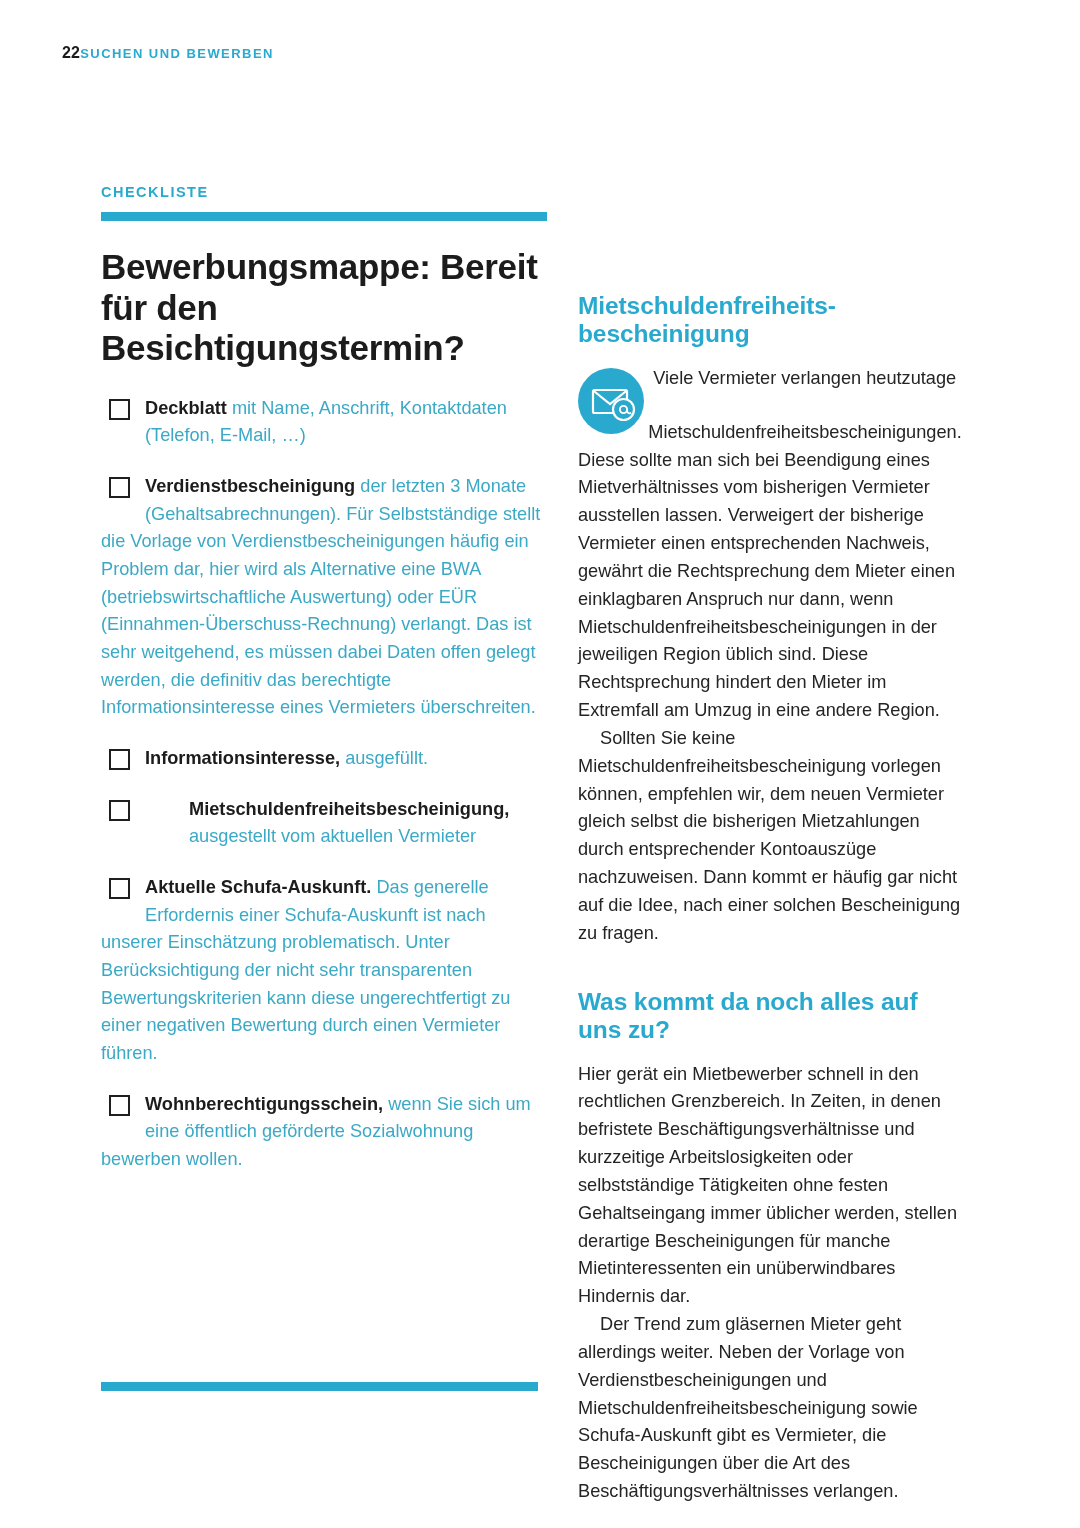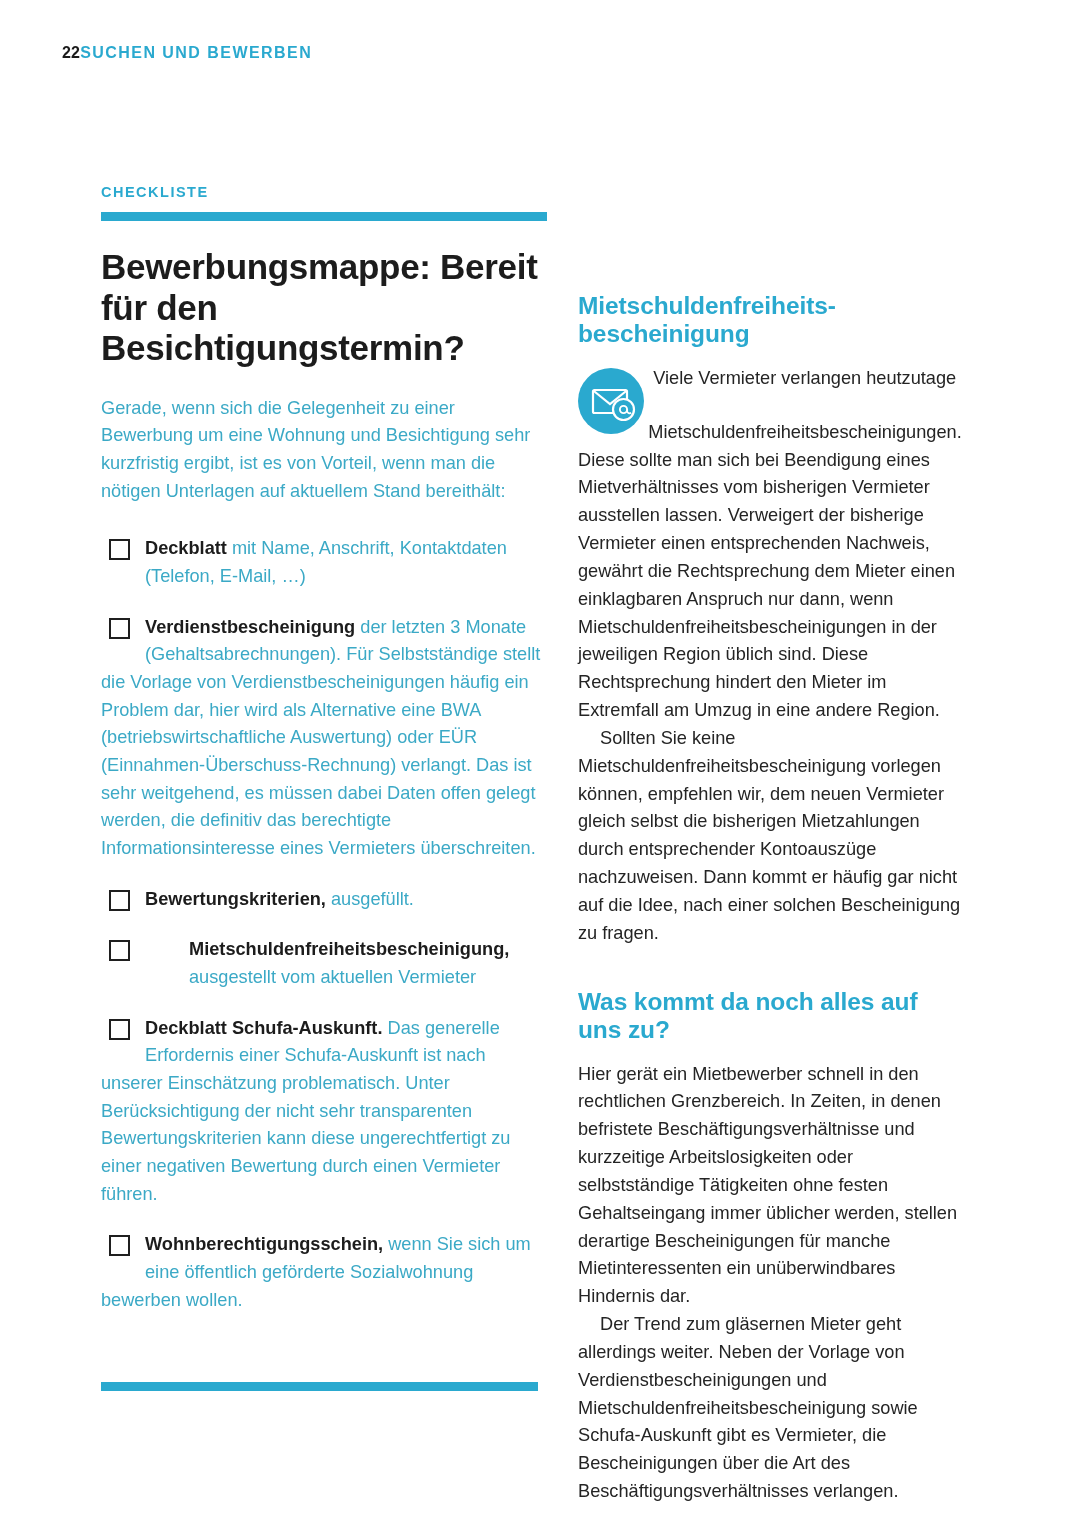--- a/index.html
+++ b/index.html
@@ -29,21 +29,21 @@
     display: flex;
     align-items: baseline;
   }
   .folio {
     font-size: 16px;
     font-weight: bold;
     color: #1b1b1b;
     letter-spacing: 0.2px;
   }
   .runhead-title {
-    font-size: 16px;
+    font-size: 13px;
     font-weight: bold;
     color: #2aa9cf;
     letter-spacing: 1.45px;
   }
 
   
   .columns {
     position: absolute;
     left: 0;
     top: 0;
@@ -194,52 +194,51 @@
 
   <div class="columns">
 
     <div class="col-left">
 
       <div class="kicker">CHECKLISTE</div>
       <div class="rule-top"></div>
 
       <h1 class="headline">Bewerbungsmappe: Bereit für den Besichtigungstermin?</h1>
 
-      <p class="intro">Gerade, wenn sich die Gelegenheit zu einer Bewerbung um eine Wohnung und Besichtigung sehr kurzfristig ergibt, ist es von Vorteil, wenn man die nötigen Unterlagen auf aktuellem Stand bereithält:</p>
 
       <ul class="checklist">
 
         <li class="check-item">
           <span class="indent-shape"></span>
           <span class="checkbox"></span>
           <span class="check-text"><span class="lead">Deckblatt</span><span> mit Name, Anschrift, Kontaktdaten (Telefon, E-Mail, …)</span></span>
         </li>
 
         <li class="check-item">
           <span class="indent-shape"></span>
           <span class="checkbox"></span>
           <span class="check-text"><span class="lead">Verdienstbescheinigung</span><span> der letzten 3 Monate (Gehaltsabrechnungen). Für Selbstständige stellt die Vorlage von Verdienstbescheinigungen häufig ein Problem dar, hier wird als Alternative eine BWA (betriebswirtschaftliche Auswertung) oder EÜR (Einnahmen-Überschuss-Rechnung) verlangt. Das ist sehr weitgehend, es müssen dabei Daten offen gelegt werden, die definitiv das berechtigte Informationsinteresse eines Vermieters überschreiten.</span></span>
         </li>
 
         <li class="check-item">
           <span class="indent-shape"></span>
           <span class="checkbox"></span>
-          <span class="check-text"><span class="lead">Bewertungskriterien,</span><span> ausgefüllt.</span></span>
+          <span class="check-text"><span class="lead">Informationsinteresse,</span><span> ausgefüllt.</span></span>
         </li>
 
         <li class="check-item">
           <span class="indent-shape"></span>
           <span class="checkbox"></span>
           <span class="check-text"><span class="lead">Mietschuldenfreiheitsbescheinigung,</span><span> ausgestellt vom aktuellen Vermieter</span></span>
         </li>
 
         <li class="check-item">
           <span class="indent-shape"></span>
           <span class="checkbox"></span>
-          <span class="check-text"><span class="lead">Deckblatt Schufa-Auskunft.</span><span> Das generelle Erfordernis einer Schufa-Auskunft ist nach unserer Einschätzung problematisch. Unter Berücksichtigung der nicht sehr transparenten Bewertungskriterien kann diese ungerechtfertigt zu einer negativen Bewertung durch einen Vermieter führen.</span></span>
+          <span class="check-text"><span class="lead">Aktuelle Schufa-Auskunft.</span><span> Das generelle Erfordernis einer Schufa-Auskunft ist nach unserer Einschätzung problematisch. Unter Berücksichtigung der nicht sehr transparenten Bewertungskriterien kann diese ungerechtfertigt zu einer negativen Bewertung durch einen Vermieter führen.</span></span>
         </li>
 
 
         <li class="check-item">
           <span class="indent-shape"></span>
           <span class="checkbox"></span>
           <span class="check-text"><span class="lead">Wohnberechtigungsschein,</span><span> wenn Sie sich um eine öffentlich geförderte Sozialwohnung bewerben wollen.</span></span>
         </li>
 
       </ul>

